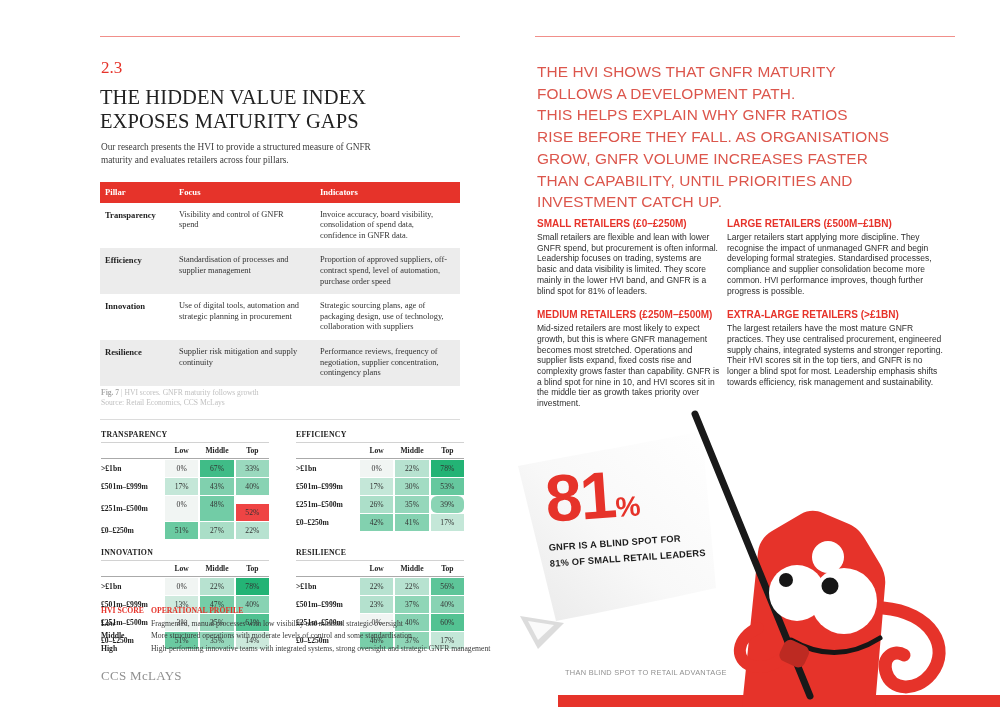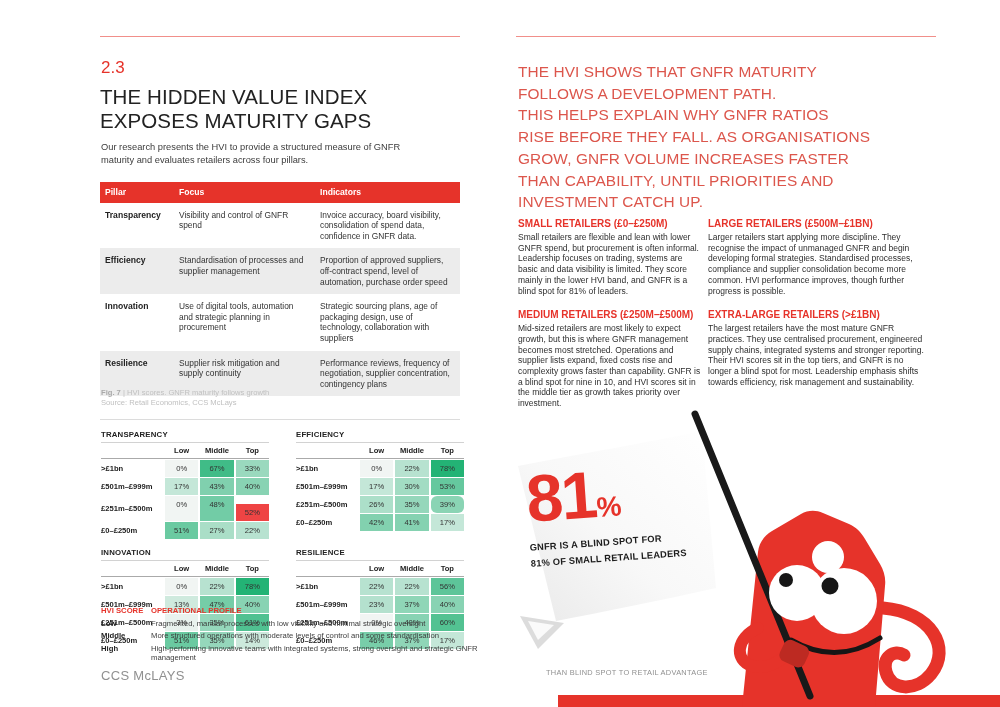--- a/index.html
+++ b/index.html
@@ -3,21 +3,21 @@
 <meta charset="utf-8">
 <style>
   html,body{margin:0;padding:0;}
   body{
     width:1000px;height:707px;position:relative;overflow:hidden;
     background:#ffffff;color:#333;
     font-family:"Liberation Sans", sans-serif;
     -webkit-font-smoothing:antialiased;
   }
   
-  .page-left{position:absolute;left:100px;top:0;width:360px;height:531px;}
+  .page-left{position:absolute;left:100px;top:0;width:360px;height:531px;font-family:Liberation Serif, serif;}
   .rule-top{position:absolute;top:36px;left:0;width:100%;height:1px;background:rgba(230,51,42,.55);}
   .section-number{position:absolute;top:58px;left:1px;font-size:17px;color:#e6332a;}
   .page-title{position:absolute;top:85px;left:0;font-size:20.5px;line-height:24px;color:#222;letter-spacing:.1px;}
   .intro{position:absolute;top:141px;left:1px;width:300px;font-size:9.3px;line-height:12.5px;color:#3c3c3c;}
   .pillar-table{position:absolute;top:182px;left:0;width:360px;font-size:8.4px;}
   .pt-row{display:grid;grid-template-columns:74px 141px 145px;}
   .pt-head{background:#e6332a;color:#fff;font-weight:bold;font-size:8.6px;}
   .pt-head .pt-cell{padding:5px 6px 5px 5px;}
   .pt-cell{padding:7px 10px 7px 5px;line-height:10.6px;}
   .pt-body .pt-row:nth-child(even){background:#ececec;}
@@ -34,21 +34,21 @@
   .ht-body .ht-row{margin-top:1px;}
   .ht-label{font-weight:bold;color:#222;display:flex;align-items:center;}
   .ht-cell.val{text-align:center;padding:4px 0;}
   .score-legend{position:absolute;top:606px;left:1px;width:400px;font-size:7.7px;}
   .lg-row{display:grid;grid-template-columns:50px 1fr;margin-top:3.5px;}
   .lg-head{font-weight:bold;color:#e6332a;margin-top:0;}
   .lg-score{font-weight:bold;color:#222;}
   .lg-profile{color:#3c3c3c;}
   .footer-left{position:absolute;top:668px;left:1px;font-size:13px;color:#909090;letter-spacing:.3px;}
   
-  .page-right{position:absolute;left:516px;top:0;width:420px;height:614px;}
+  .page-right{position:absolute;left:535px;top:0;width:420px;height:614px;}
   .headline{position:absolute;top:61px;left:2px;width:430px;font-size:15.4px;line-height:21.7px;color:#dc564c;letter-spacing:.1px;white-space:nowrap;}
   .cols{position:absolute;top:218px;left:0;width:420px;}
   .col{position:absolute;top:0;}
   .col-1{left:2px;width:183px;}
   .col-2{left:192px;width:220px;}
   .section + .section{margin-top:13px;}
   .sec-head{color:#e6332a;font-weight:bold;font-size:10px;margin-bottom:3px;}
   .sec-body{font-size:8.5px;line-height:10.7px;color:#2e2e2e;}
   .footer-right{position:absolute;top:668px;left:30px;font-size:7.4px;color:#909090;letter-spacing:.3px;}
   

